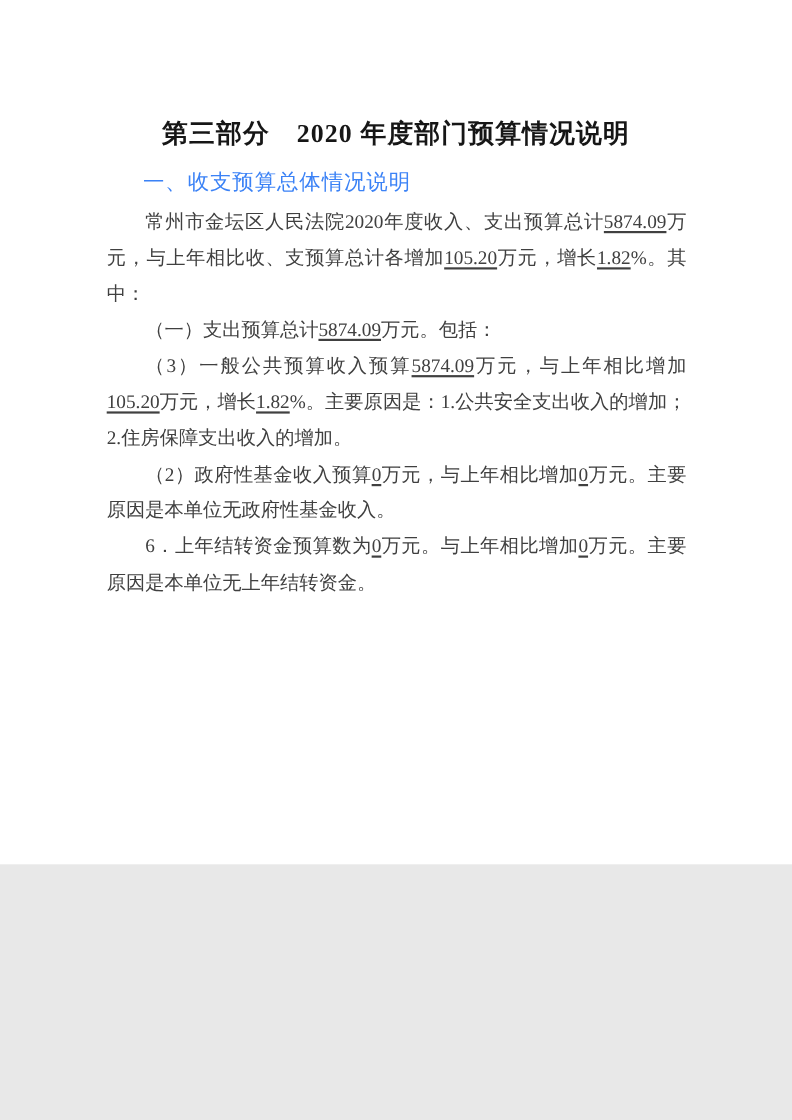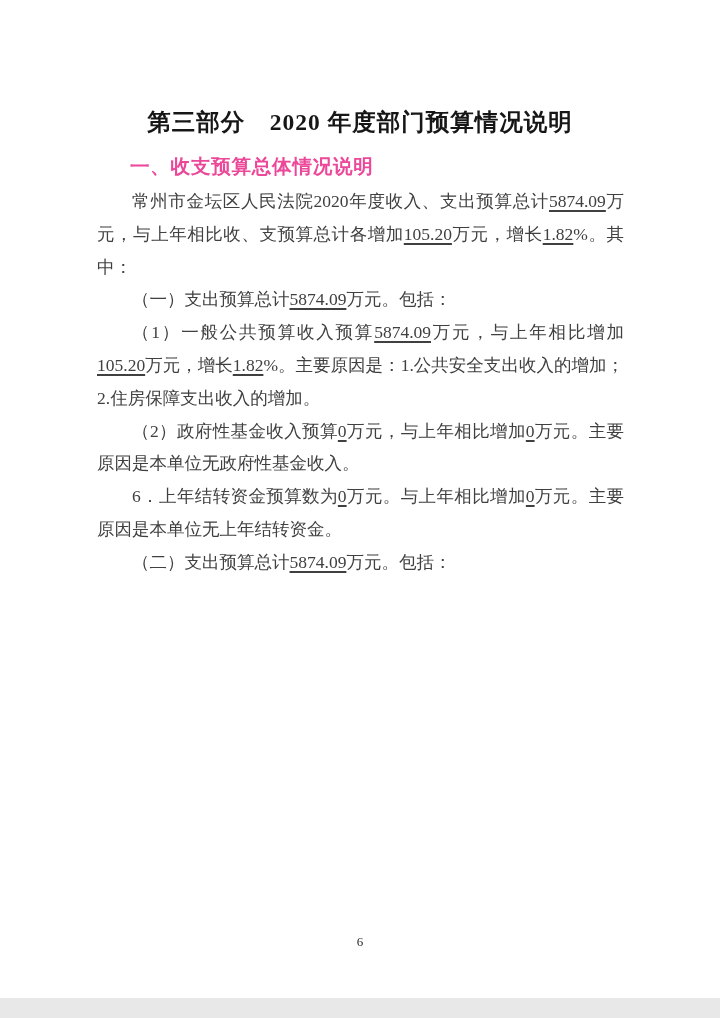--- a/index.html
+++ b/index.html
@@ -3,21 +3,21 @@
 <meta charset="utf-8">
 <style>
   html, body {
     margin: 0;
     padding: 0;
     background: #e8e8e8;
   }
   .page {
     position: relative;
     width: 720px;
-    height: 998px;
+    height: 786px;
     margin: 0 auto;
     background: #ffffff;
     overflow: hidden;
     color: #1e1e1e;
     font-family: "Liberation Serif", "DejaVu Serif", serif;
   }
   .doc-title {
     position: absolute;
     top: 103px;
     left: 0;
@@ -31,23 +31,23 @@
     color: #161616;
   }
   .section-heading {
     position: absolute;
     top: 151px;
     left: 130px;
     margin: 0;
     font-family: "Liberation Sans", "DejaVu Sans", sans-serif;
     font-size: 19.5px;
     line-height: 30px;
-    font-weight: bold;
+    font-weight: normal;
     letter-spacing: 0.8px;
-    color: #ec4899;
+    color: #3b82f6;
   }
   .doc-body {
     position: absolute;
     top: 185px;
     left: 97px;
     width: 527px;
     font-size: 17.5px;
     line-height: 32.8px;
     text-align: justify;
     text-justify: inter-ideograph;
@@ -77,20 +77,19 @@
 <body>
 
 <div class="page">
   <h1 class="doc-title">第三部分　2020 年度部门预算情况说明</h1>
 
   <h2 class="section-heading">一、收支预算总体情况说明</h2>
 
   <div class="doc-body">
       <p class="para"><span>常州市金坛区人民法院2020年度收入、支出预算总计</span><span class="u">5874.09</span><span>万元，与上年相比收、支预算总计各增加</span><span class="u">105.20</span><span>万元，增长</span><span class="u">1.82</span><span>%。其中：</span></p>
       <p class="para"><span>（一）支出预算总计</span><span class="u">5874.09</span><span>万元。包括：</span></p>
-      <p class="para"><span>（1）一般公共预算收入预算</span><span class="u">5874.09</span><span>万元，与上年相比增加</span><span class="u">105.20</span><span>万元，增长</span><span class="u">1.82</span><span>%。主要原因是：1.公共安全支出收入的增加；2.住房保障支出收入的增加。</span></p>
+      <p class="para"><span>（3）一般公共预算收入预算</span><span class="u">5874.09</span><span>万元，与上年相比增加</span><span class="u">105.20</span><span>万元，增长</span><span class="u">1.82</span><span>%。主要原因是：1.公共安全支出收入的增加；2.住房保障支出收入的增加。</span></p>
       <p class="para"><span>（2）政府性基金收入预算</span><span class="u">0</span><span>万元，与上年相比增加</span><span class="u">0</span><span>万元。主要原因是本单位无政府性基金收入。</span></p>
       <p class="para"><span>6．上年结转资金预算数为</span><span class="u">0</span><span>万元。与上年相比增加</span><span class="u">0</span><span>万元。主要原因是本单位无上年结转资金。</span></p>
-      <p class="para"><span>（二）支出预算总计</span><span class="u">5874.09</span><span>万元。包括：</span></p>
     </div>
 
   <div class="page-number">6</div>
 </div>
 
 </body></html>

